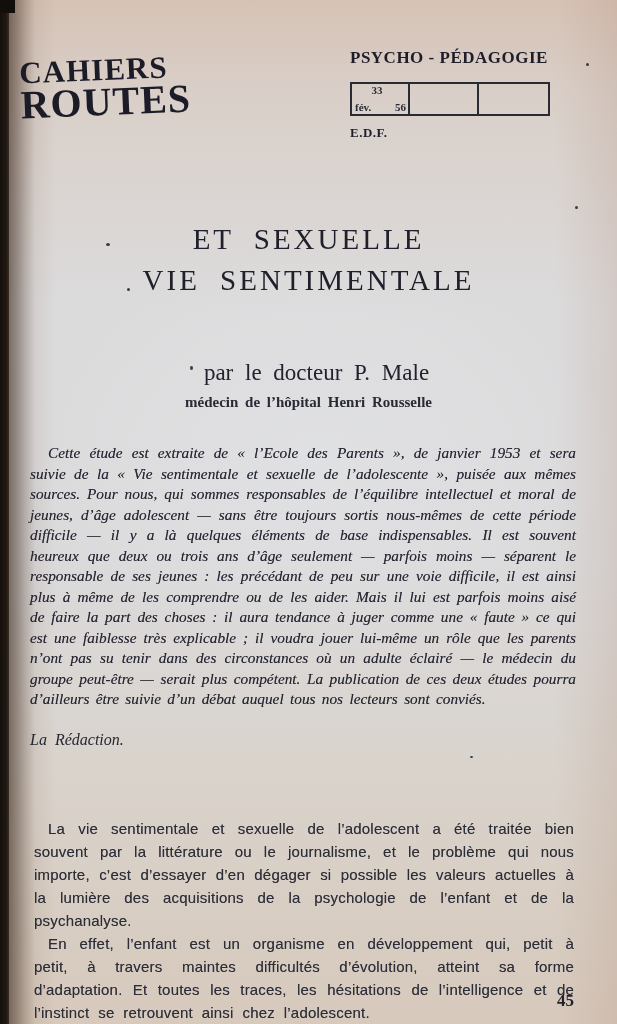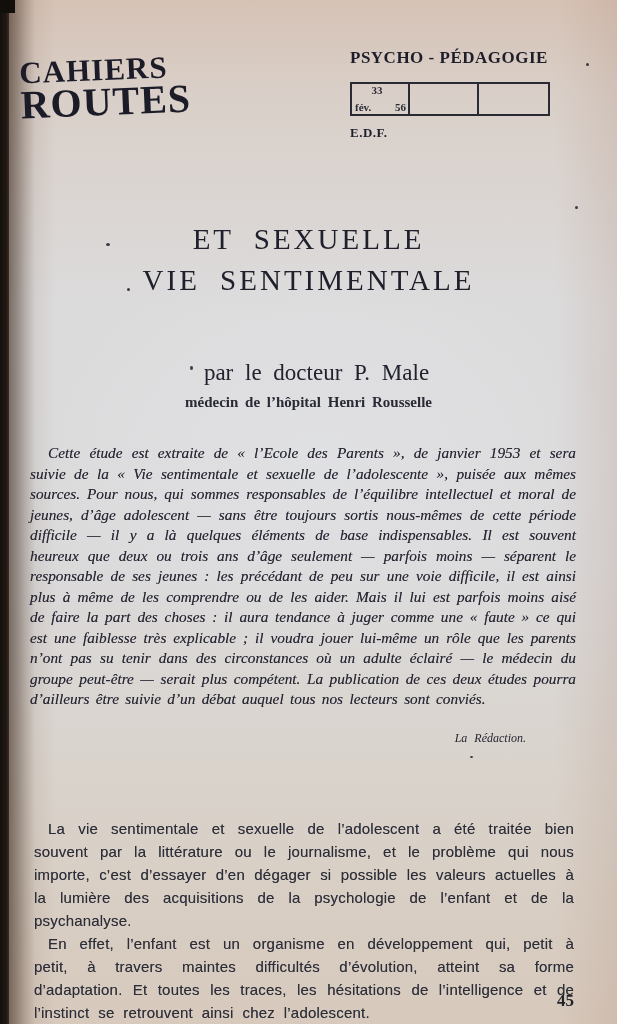--- a/index.html
+++ b/index.html
@@ -55,23 +55,23 @@
     font-size:23px;color:#22222e;word-spacing:6px;margin-left:8px;}
   .byline-sub{position:absolute;left:0;top:394px;width:100%;text-align:center;
     font-size:15px;font-weight:700;color:#2a2a36;word-spacing:3px;}
 
   
   .preamble{position:absolute;left:30px;top:443px;width:546px;
     font-style:italic;font-size:15.3px;line-height:20.5px;
     text-align:justify;word-spacing:2.5px;color:#262633;
     text-shadow:0 0 .5px rgba(38,38,51,.55);}
   .preamble .indent{text-indent:18px;display:block;}
-  .signature{position:absolute;left:30px;top:731px;width:516px;text-align:right;
+  .signature{position:absolute;left:30px;top:731px;width:516px;text-align:left;
     padding-right:20px;box-sizing:border-box;
-    font-style:italic;font-size:12px;color:#262633;word-spacing:4px;}
+    font-style:italic;font-size:16px;color:#262633;word-spacing:4px;}
 
   
   .sec-heading{position:absolute;left:0;top:775px;width:100%;text-align:center;
     font-size:19.5px;font-weight:700;letter-spacing:1px;word-spacing:10px;color:#202430;}
   .body-text{position:absolute;left:34px;top:817px;width:540px;
     font-family:"Liberation Sans", sans-serif;
     font-size:15px;line-height:23px;text-align:justify;
     word-spacing:4.5px;letter-spacing:.2px;color:#2b2d38;
     text-shadow:0 0 .4px rgba(43,45,56,.5);}
   .body-text p{margin:0;text-indent:14px;}

